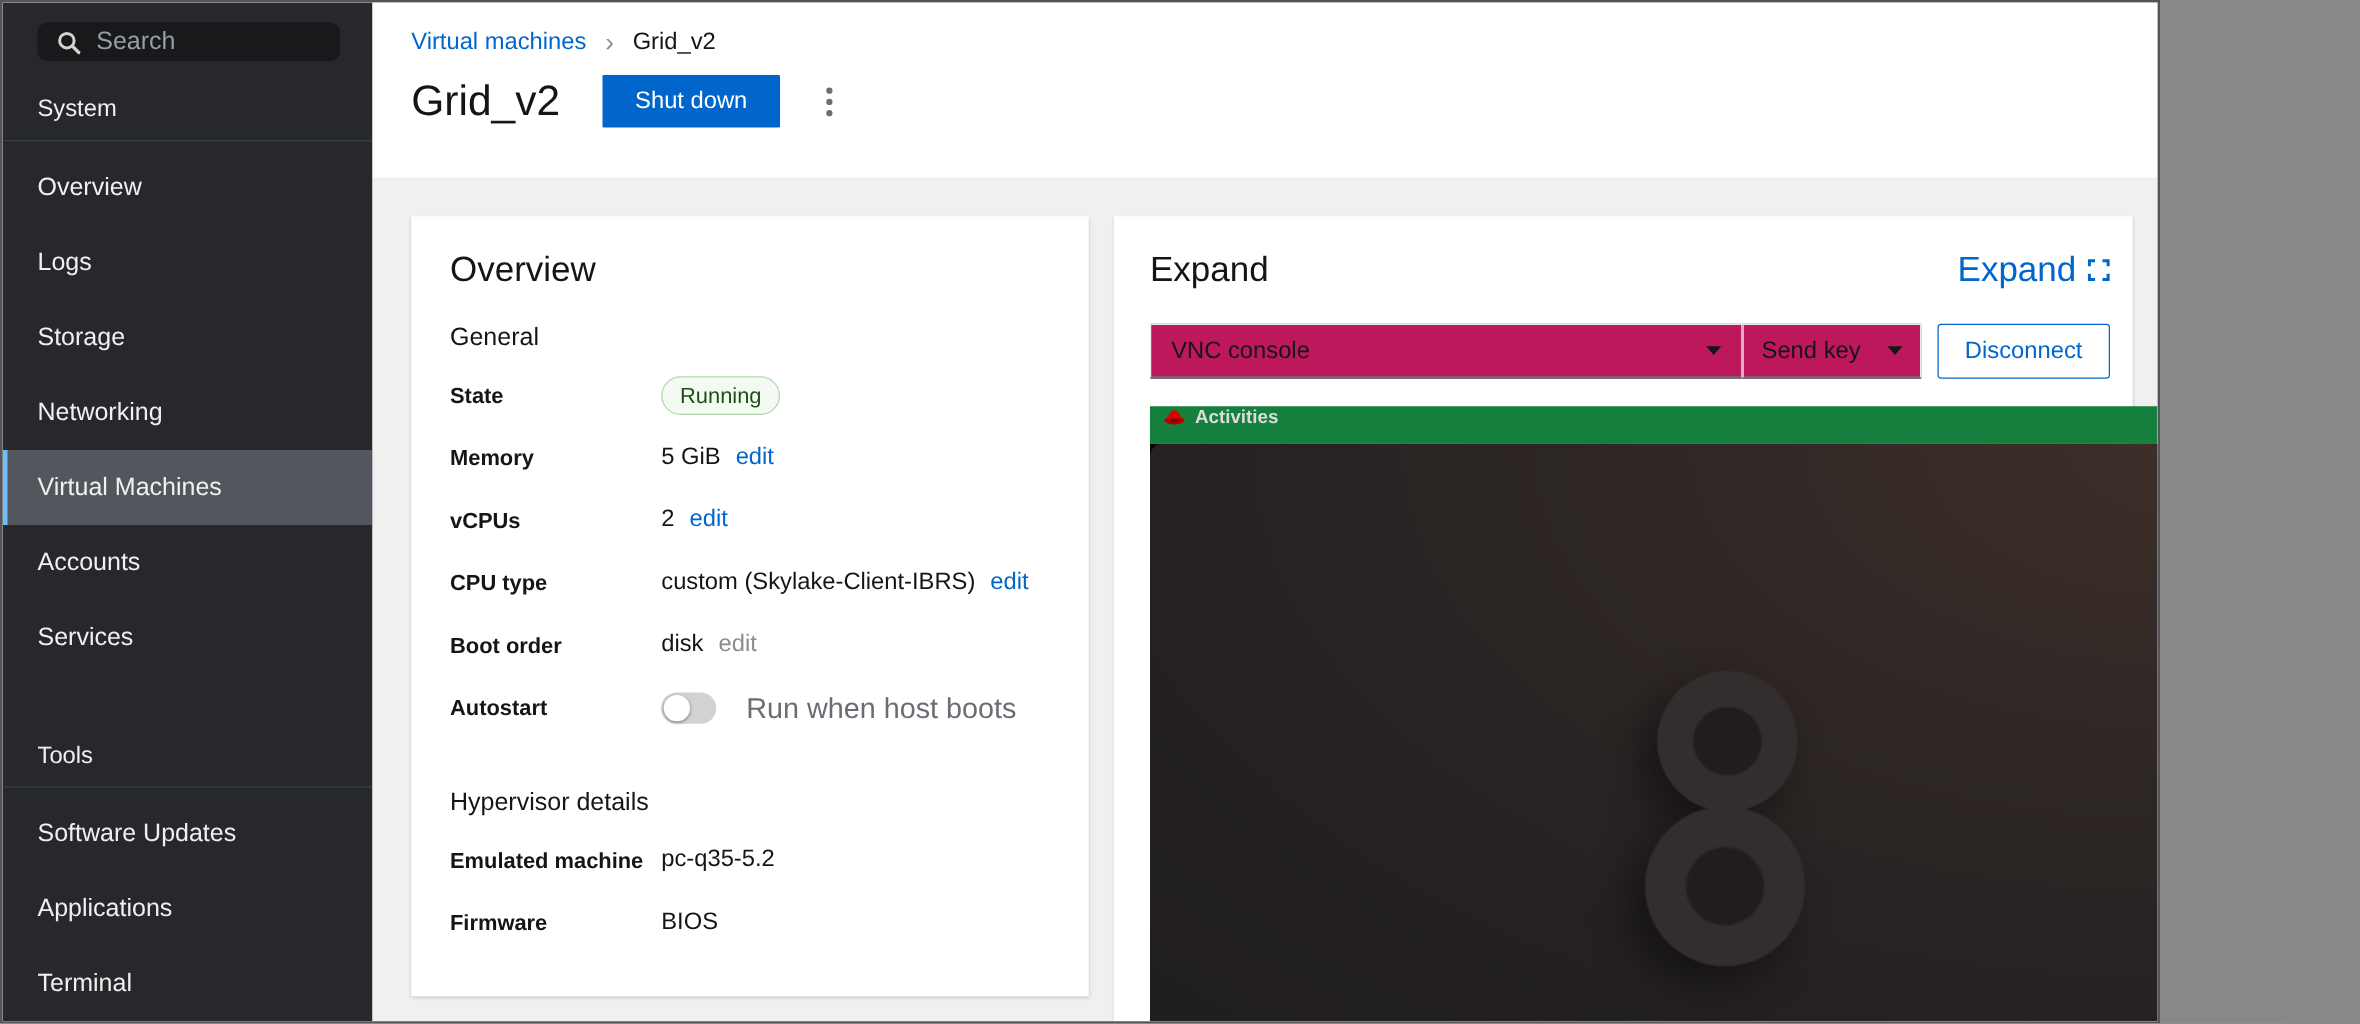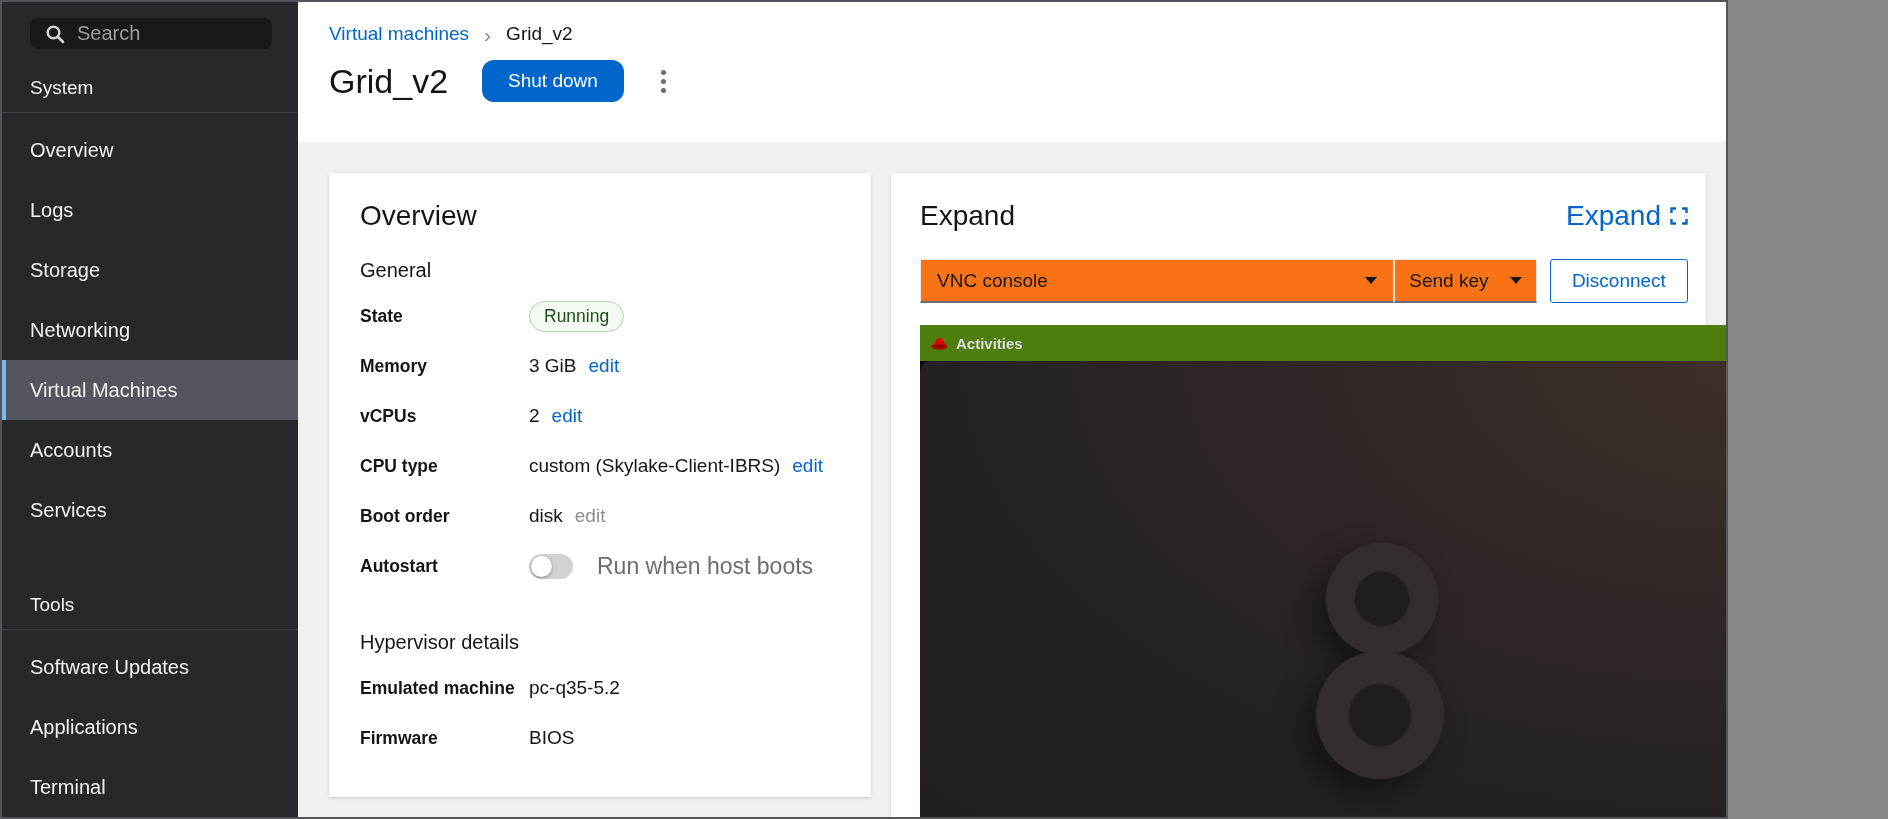--- a/index.html
+++ b/index.html
@@ -26,21 +26,21 @@
 
   
   .main { flex:1; display:flex; flex-direction:column; min-width:0; }
   .page-header { background:#fff; height:140px; padding:21px 30px 0 31px; flex:0 0 auto; }
   .breadcrumb { display:flex; align-items:center; gap:15px; font-size:19px; }
   .breadcrumb .crumb-link { color:#0066cc; text-decoration:none; cursor:pointer; }
   .breadcrumb .crumb-sep { color:#8a8d90; font-size:21px; line-height:1; }
   .breadcrumb .crumb-current { color:#151515; }
   .title-row { display:flex; align-items:center; margin-top:15px; }
   .page-title { font-size:34px; font-weight:400; color:#151515; }
-  .btn-primary { margin-left:34px; background:#0066cc; color:#fff; border:none; border-radius:12px;
+  .btn-primary { margin-left:34px; background:#0066cc; color:#fff; border:none; border-radius:1px;
                  font-size:19px; padding:10px 26px; cursor:pointer; font-family:"Liberation Sans", sans-serif; }
   .kebab { margin-left:26px; width:28px; height:42px; display:flex; flex-direction:column;
            align-items:center; justify-content:center; gap:4px; cursor:pointer; background:none; border:none; }
   .kebab i { width:5px; height:5px; border-radius:50%; background:#6a6e73; }
 
   .content { flex:1; background:#f0f0f0; padding:31px 20px 0 31px; display:flex; gap:20px;
              align-items:flex-start; overflow:hidden; }
   .card { background:#fff; box-shadow:0 1px 3px rgba(3,3,3,0.15); }
 
   
@@ -62,34 +62,34 @@
                   border-radius:50%; box-shadow:0 1px 3px rgba(0,0,0,0.4); }
   .toggle-help { color:#6a6e73; font-size:23px; margin-left:12px; }
 
   
   .console-card { flex:1; align-self:stretch; padding:27px 18px 0 29px; display:flex;
                   flex-direction:column; min-width:0; }
   .console-head { display:flex; align-items:center; justify-content:space-between; }
   .expand-link { display:flex; align-items:center; gap:9px; color:#0066cc; font-size:28px;
                  text-decoration:none; cursor:pointer; }
   .console-controls { display:flex; align-items:center; margin-top:27px; }
-  .pf-select { height:44px; background:#f97316; border:1px solid #e9e9e9; border-bottom:2px solid #6a6e73;
+  .pf-select { height:44px; background:#be185d; border:1px solid #e9e9e9; border-bottom:2px solid #6a6e73;
                display:flex; align-items:center; justify-content:space-between; padding:0 16px;
                font-size:19px; color:#151515; cursor:pointer; }
   .select-vnc { width:480px; }
   .send-key { width:144px; margin-left:auto; padding:0 14px; }
   .caret-down { width:0; height:0; border-left:6px solid transparent; border-right:6px solid transparent;
                 border-top:7px solid #151515; }
   .btn-disconnect { width:140px; height:44px; margin-left:13px; background:#fff; color:#0066cc;
                     border:1px solid #0066cc; border-radius:3px; font-size:19px; cursor:pointer;
                     font-family:"Liberation Sans", sans-serif; }
 
   
   .vnc { margin-top:22px; width:930px; flex:1; display:flex; flex-direction:column; min-height:0; }
-  .vnc-bar { height:30px; background:#4d7c0f; display:flex; align-items:center; padding:18px 11px;
+  .vnc-bar { height:30px; background:#15803d; display:flex; align-items:flex-start; padding:0 11px;
              position:relative; flex:0 0 30px; }
   .bar-left { display:flex; align-items:center; gap:8px; cursor:pointer; }
   .bar-activities { color:#dcdcdc; font-size:15px; font-weight:700; }
   .bar-clock { position:absolute; left:50%; transform:translateX(-50%); color:#e8e8e8;
                font-size:15px; font-weight:700; cursor:pointer;margin-top:48px; }
   .bar-right { margin-left:auto; display:flex; align-items:center; gap:15px; cursor:pointer; }
   .bar-caret { width:0; height:0; border-left:5px solid transparent; border-right:5px solid transparent;
                border-top:6px solid #c9c9c9; }
   .vnc-desktop { flex:1; background:#050505; position:relative; overflow:hidden; }
   .wallpaper { position:absolute; inset:0; border-radius:10px 10px 0 0;
@@ -164,21 +164,21 @@
         <div class="dl">
           <div class="drow">
             <span class="dt">State</span>
             <span class="dd">
                 <span class="badge-running">Running</span>
               </span>
           </div>
           <div class="drow">
             <span class="dt">Memory</span>
             <span class="dd">
-              <span>3 GiB</span>
+              <span>5 GiB</span>
               <a class="inline-link">edit</a>
             </span>
           </div>
           <div class="drow">
             <span class="dt">vCPUs</span>
             <span class="dd">
               <span>2</span>
               <a class="inline-link">edit</a>
             </span>
           </div>

